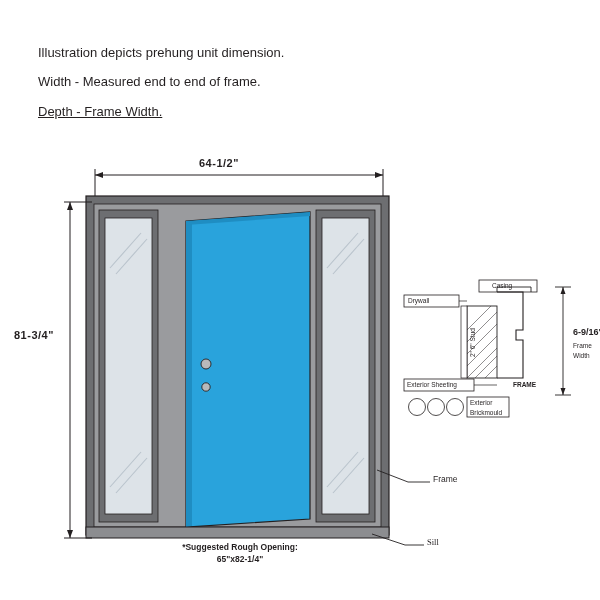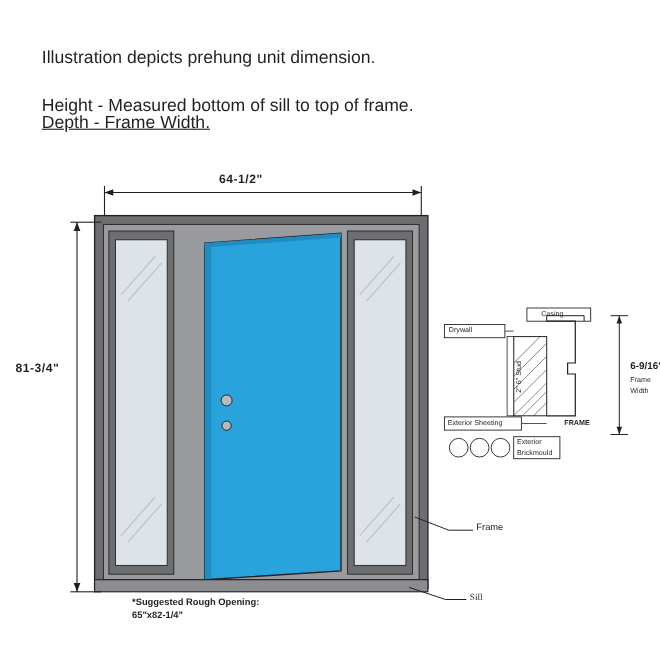--- a/index.html
+++ b/index.html
@@ -9,21 +9,21 @@
     font-family:"Liberation Sans", sans-serif;
     color:#231f20;
     position:relative;
     overflow:hidden;
   }
   #stage{position:absolute;left:0;top:0;width:600px;height:600px;}
   .abs{position:absolute;}
 
   
   .intro{
-    font-size:16px;
+    font-size:13px;
     line-height:15px;
     color:#231f20;
     white-space:nowrap;
   }
 
   
   .dim-label{
     font-size:11px;
     font-weight:bold;
     letter-spacing:0.5px;
@@ -42,31 +42,32 @@
     color:#231f20;
   }
   .callout-label{
     font-size:8.5px;
     white-space:nowrap;
     color:#231f20;
   }
   .rough{
     font-size:8.5px;
     font-weight:bold;
+    text-align:center;
     line-height:12px;
     color:#231f20;
   }
 </style>
 </head>
 <body>
 
 <div id="stage">
 
   <div class="abs intro" style="left:38px;top:45px;">Illustration depicts prehung unit dimension.</div>
-  <div class="abs intro" style="left:38px;top:89px;">Height - Measured bottom of sill to top of frame.</div>
+  <div class="abs intro" style="left:38px;top:74px;">Width - Measured end to end of frame.</div>
   <div class="abs intro" style="left:38px;top:104px;text-decoration:underline;">Depth - Frame Width.</div>
 
   <svg class="abs" style="left:0;top:0;" width="600" height="600">
 
     <rect x="86" y="196" width="303" height="339" fill="#6D6E71" stroke="#231f20" stroke-width="1.2"></rect>
 
     <rect x="94" y="204" width="287" height="323" fill="#9a9b9e" stroke="#231f20" stroke-width="0.8"></rect>
 
     <rect x="99" y="210" width="59" height="312" fill="#6D6E71" stroke="#231f20" stroke-width="0.8"></rect>
     <rect x="105" y="218" width="47" height="296" fill="#DDE3E8" stroke="#231f20" stroke-width="0.8"></rect>

